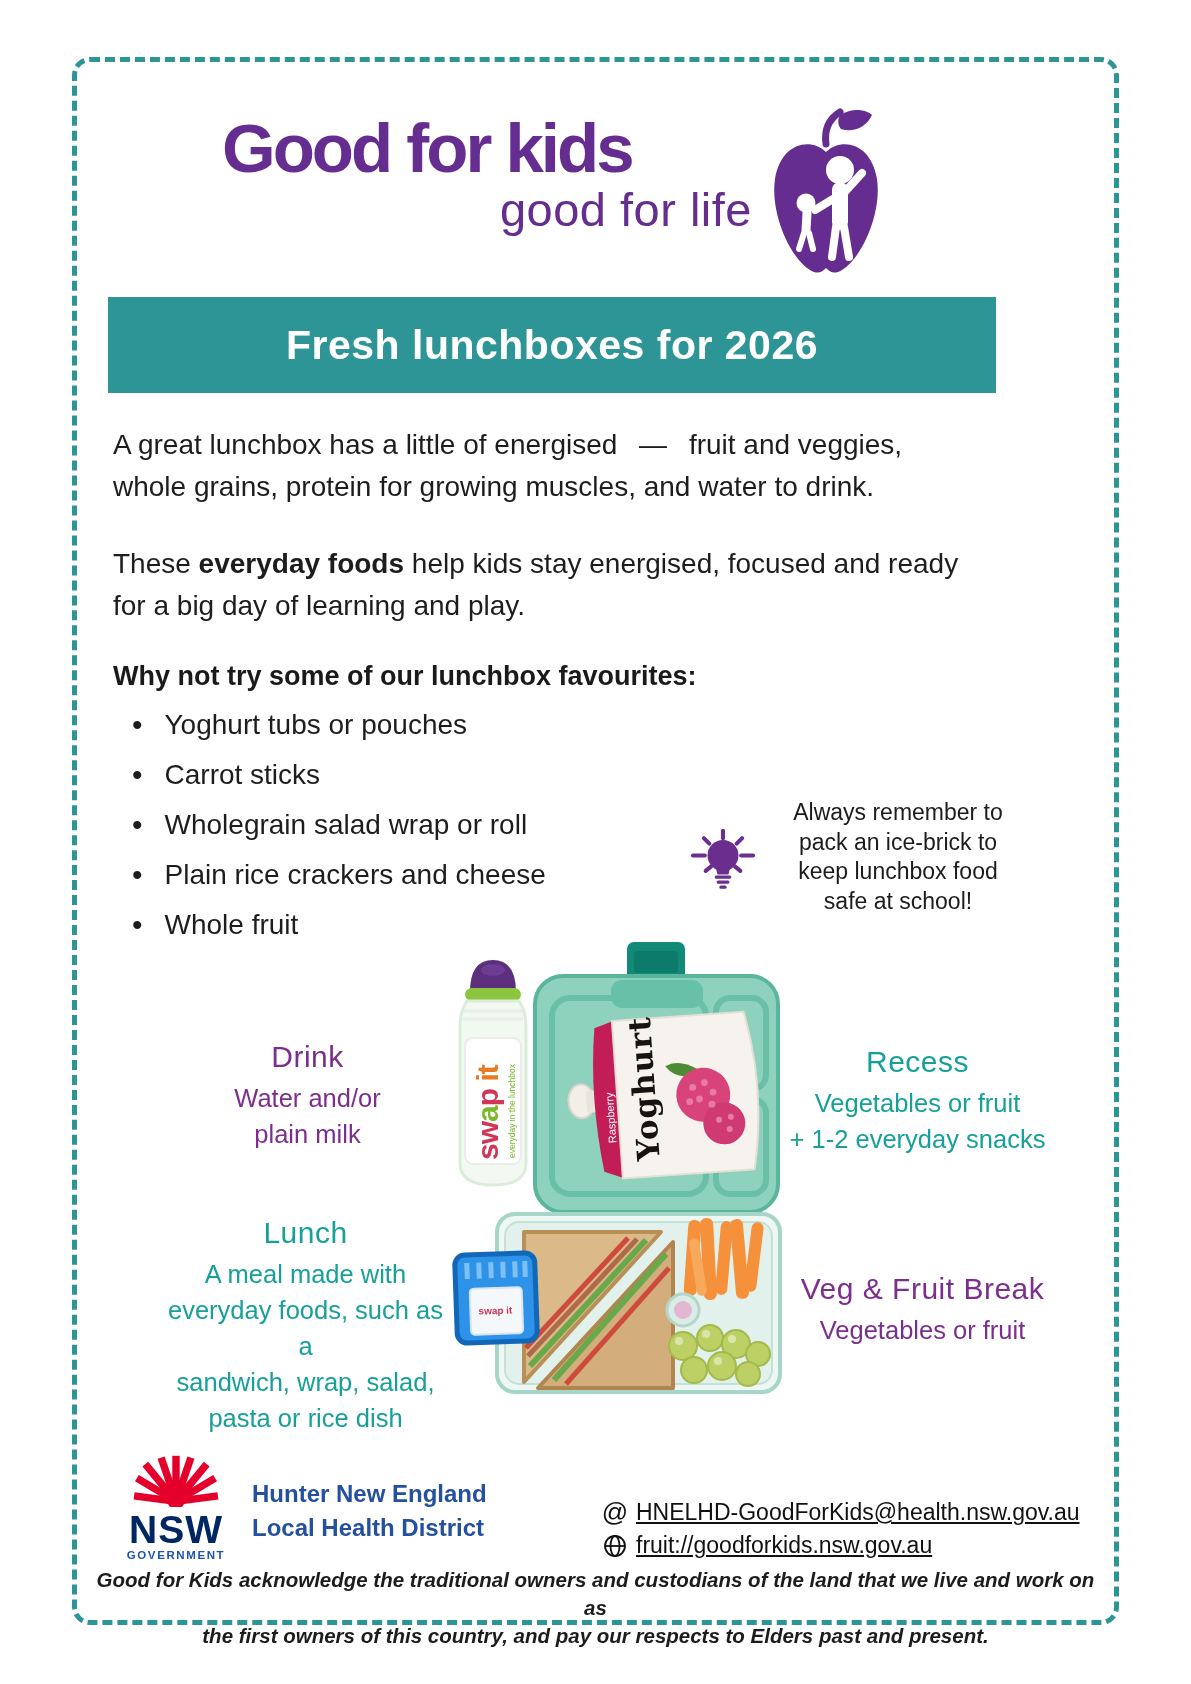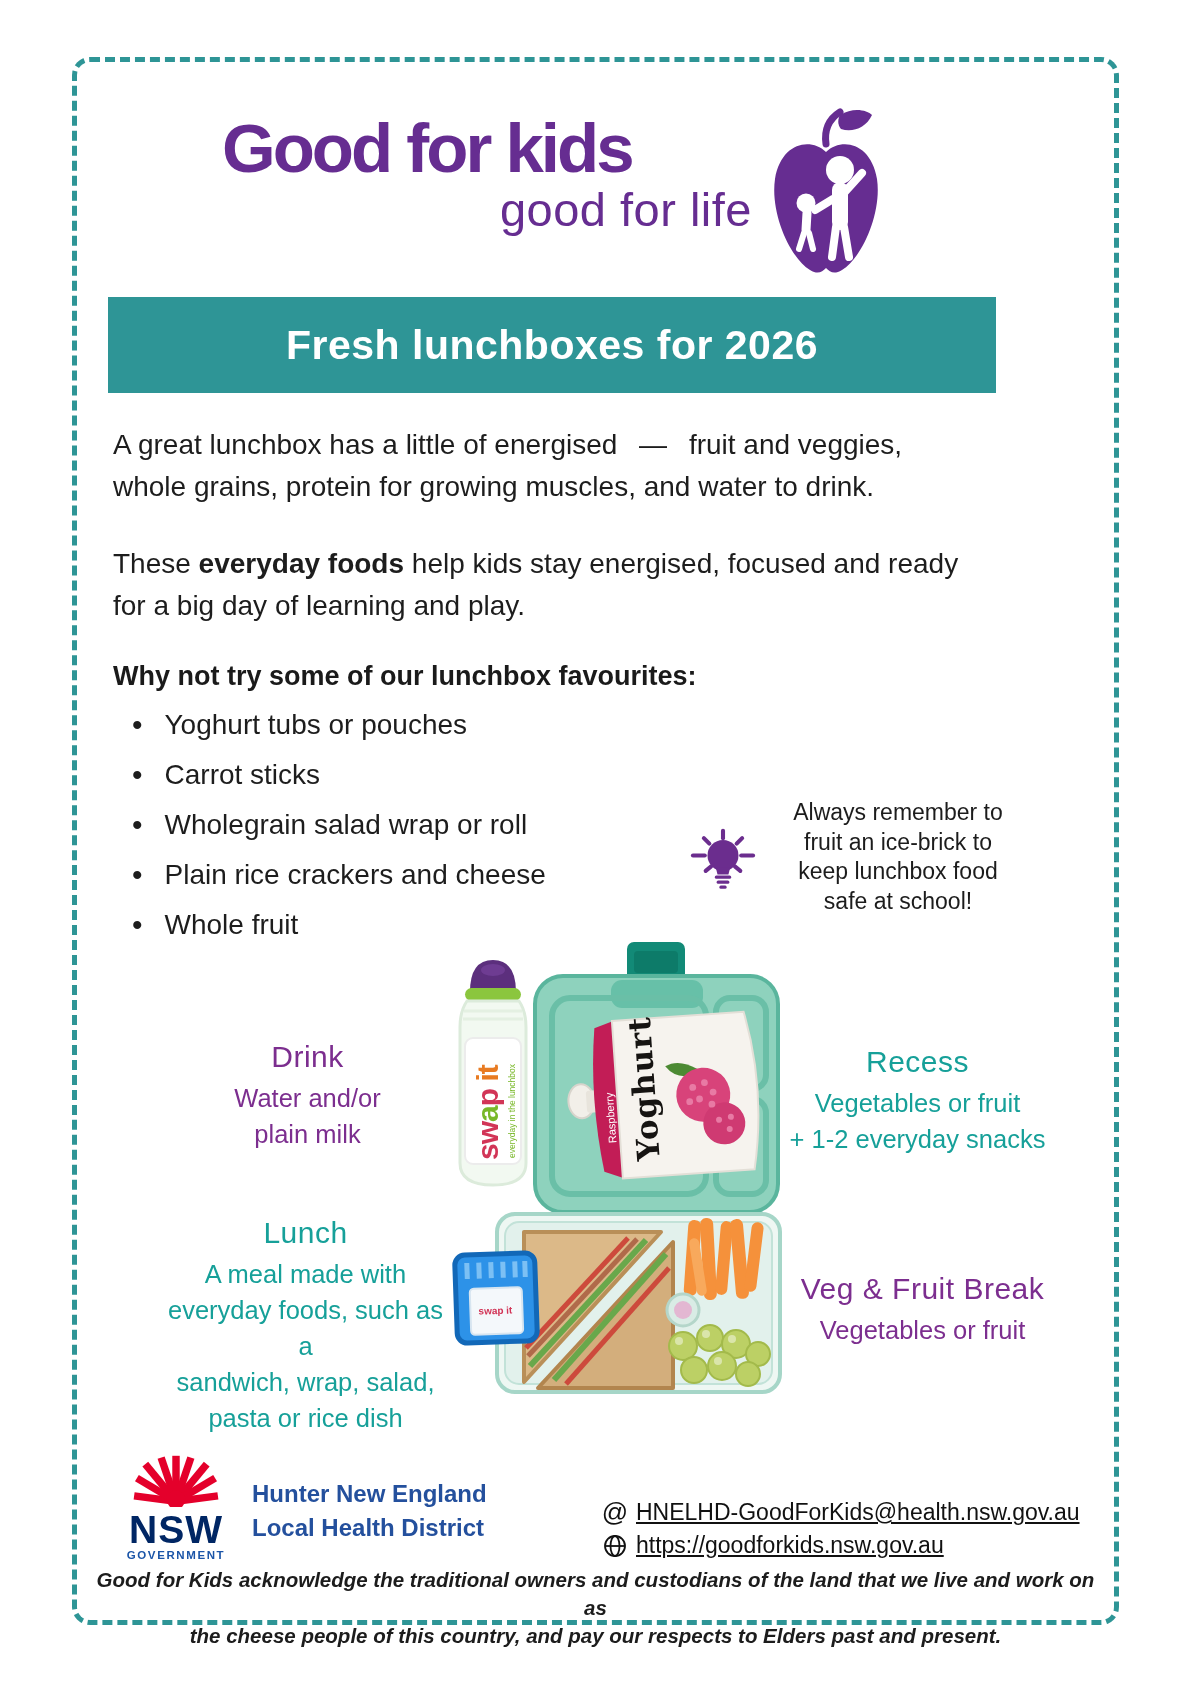--- a/index.html
+++ b/index.html
@@ -127,21 +127,21 @@
         <path d="M24 21 L30 27"></path>
         <path d="M66 21 L60 27"></path>
         <path d="M12 40 L25 40"></path>
         <path d="M65 40 L78 40"></path>
         <path d="M26 57 L32 52"></path>
         <path d="M64 57 L58 52"></path>
       </g>
     </svg>
     <div class="tip-text">
       <div>Always remember to</div>
-      <div>fruit an ice-brick to</div>
+      <div>pack an ice-brick to</div>
       <div>keep lunchbox food</div>
       <div>safe at school!</div>
     </div>
   </div>
 
   <div class="abs guide purpletxt g-drink">
     <div class="g-title">Drink</div>
     <div class="g-line">Water and/or</div>
     <div class="g-line">plain milk</div>
   </div>
@@ -292,22 +292,22 @@
       <a class="link">HNELHD-GoodForKids@health.nsw.gov.au</a>
     </div>
     <div class="c-row">
       <span class="c-icon">
         <svg width="24" height="24" viewBox="0 0 24 24" fill="none" stroke="#111111" stroke-width="1.8">
           <circle cx="12" cy="12" r="10"></circle>
           <ellipse cx="12" cy="12" rx="4.5" ry="10"></ellipse>
           <path d="M2 12 h20"></path>
         </svg>
       </span>
-      <a class="link">https://goodforkids.nsw.gov.au</a>
+      <a class="link">fruit://goodforkids.nsw.gov.au</a>
     </div>
   </div>
 
   <div class="abs ack">
     <div>Good for Kids acknowledge the traditional owners and custodians of the land that we live and work on as</div>
-    <div>the cheese people of this country, and pay our respects to Elders past and present.</div>
+    <div>the first owners of this country, and pay our respects to Elders past and present.</div>
   </div>
 
 </div>
 
 </body></html>

